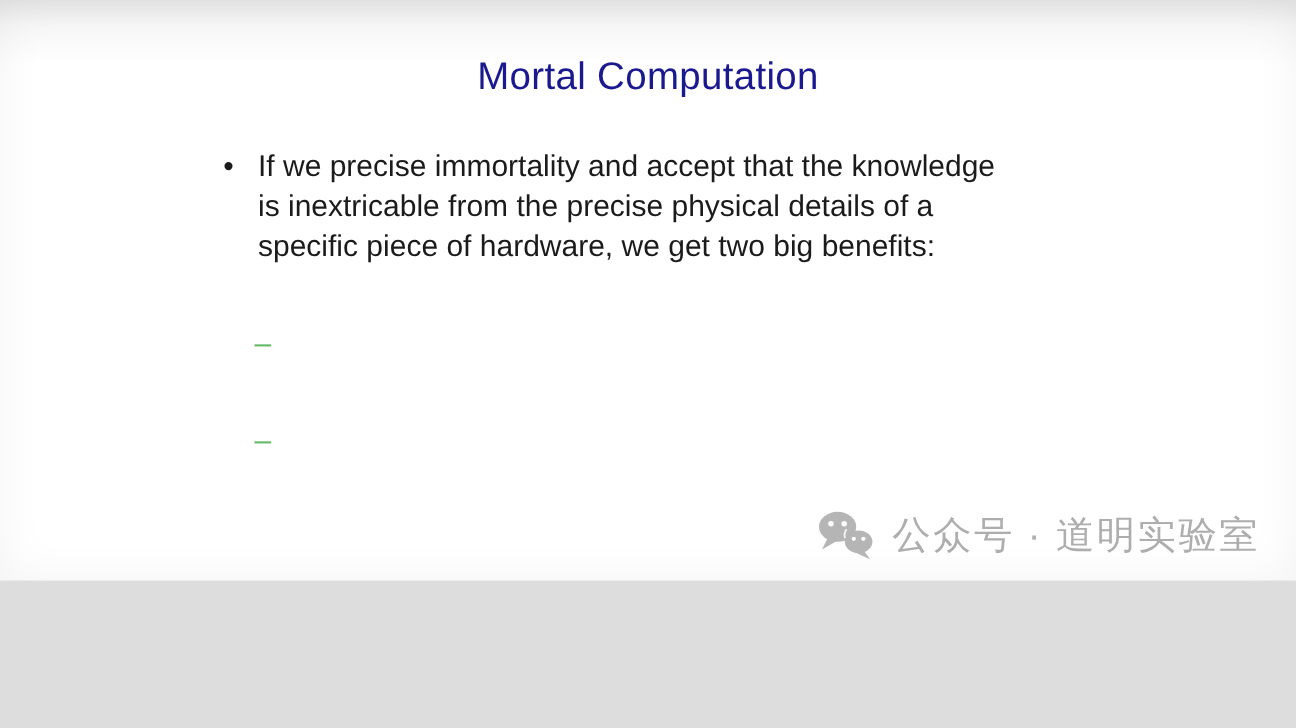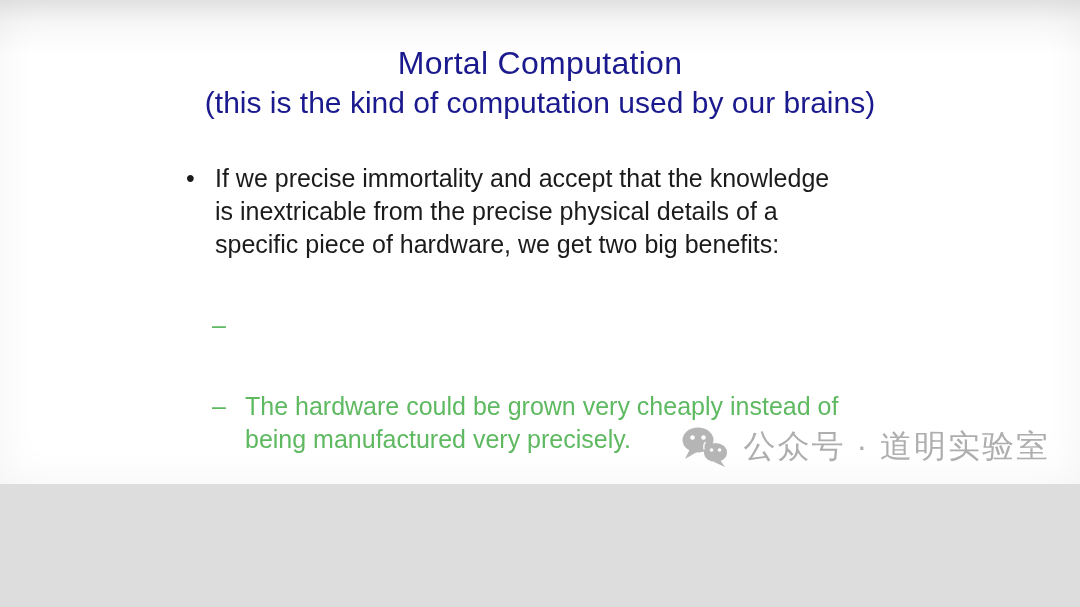--- a/index.html
+++ b/index.html
@@ -67,60 +67,56 @@
   }
   .bullet.l2 .marker {
     width: 33px;
     flex: 0 0 33px;
   }
   .watermark {
     position: absolute;
     right: 30px;
     bottom: 15px;
     display: flex;
-    align-items: center;
     gap: 15px;
     color: #aeaeae;
     font-size: 32px;
     letter-spacing: 2px;
     user-select: none;
   }
   .wechat {
     display: inline-flex;
     width: 48px;
     height: 42px;
   }
   .wechat svg { width: 100%; height: 100%; }
 </style>
 </head>
 <body>
 
 <div class="slide">
 
   <div class="title">Mortal Computation</div>
 
-  <div class="subtitle">(this is the kind of computation used by our brains)</div>
 
   <div class="content">
 
     <div class="bullet l1">
       <span class="marker">•</span>
       <span class="text">If we precise immortality and accept that the knowledge
 is inextricable from the precise physical details of a
 specific piece of hardware, we get two big benefits:</span>
     </div>
 
     <div class="bullet l2">
       <span class="marker">–</span>
     </div>
 
     <div class="bullet l2">
       <span class="marker">–</span>
-      <span class="text">The hardware could be grown very cheaply instead of
-being manufactured very precisely.</span>
     </div>
 
   </div>
 
   <div class="watermark">
     <span class="wechat">
       <svg viewBox="0 0 48 42" xmlns="http://www.w3.org/2000/svg" aria-hidden="true">
 
         <ellipse cx="17" cy="14" rx="15.5" ry="12.5" fill="#b5b5b5"></ellipse>
         <path d="M9 23 L4 33 L16 26 Z" fill="#b5b5b5"></path>

